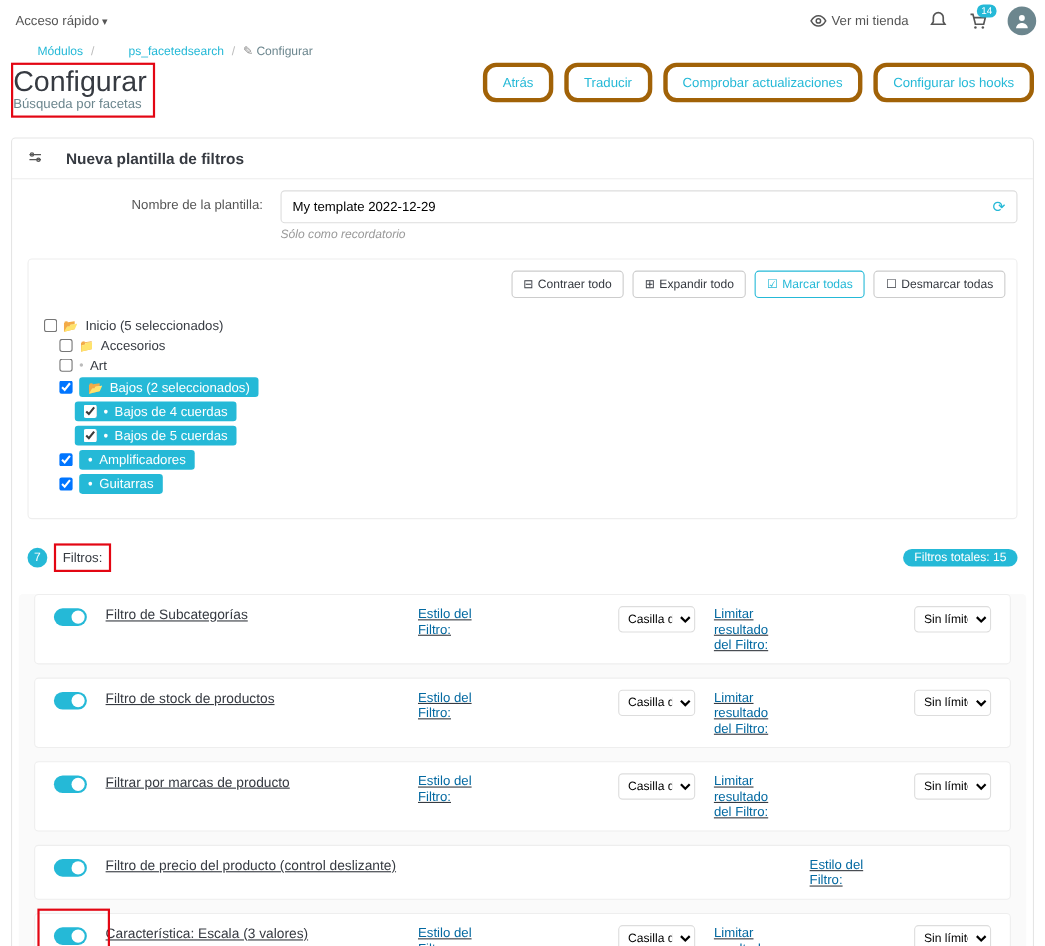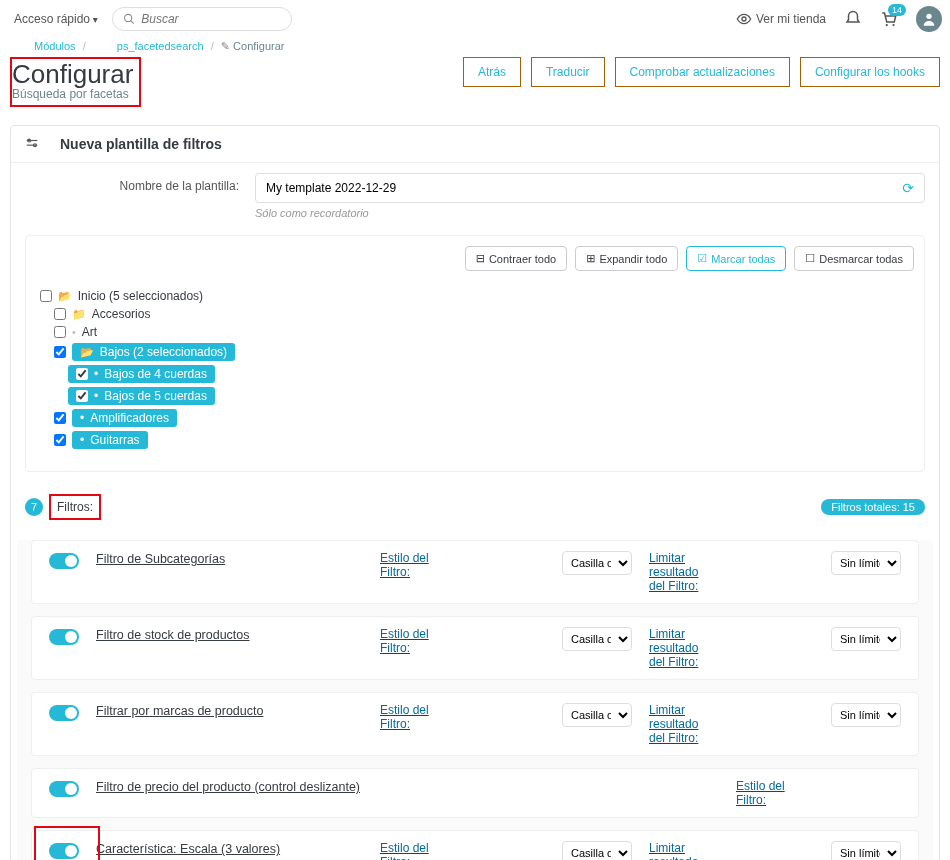--- a/index.html
+++ b/index.html
@@ -15,21 +15,21 @@
 .badge { position: absolute; top: -6px; right: -8px; background: #25b9d7; color: #fff; font-size: 9px; border-radius: 8px; padding: 1px 4px; }
 .avatar { width: 26px; height: 26px; border-radius: 50%; background: #6c868e; display: flex; align-items: center; justify-content: center; color: #fff; }
 .breadcrumb { padding: 2px 10px; font-size: 11px; color: #6c868e; }
 .breadcrumb a { color: #25b9d7; text-decoration: none; margin-left: 24px; }
 .breadcrumb .sep { margin: 0 4px; color: #bbb; }
 .page-head { display: flex; align-items: flex-start; padding: 2px 10px 14px; }
 .page-title-wrap { border: 2px solid #e30613; padding: 2px 6px 4px 0; }
 .page-title { font-size: 26px; font-weight: 400; color: #363a41; line-height: 1; }
 .page-subtitle { font-size: 12px; color: #6c868e; }
 .head-buttons { margin-left: auto; display: flex; gap: 10px; }
-.btn-outline { border: 1px solid #a16207; background: #fff; color: #25b9d7; border-radius: 0; padding: 7px 14px; font-size: 12px; cursor: pointer; }
+.btn-outline { border: 4px solid #a16207; background: #fff; color: #25b9d7; border-radius: 12px; padding: 7px 14px; font-size: 12px; cursor: pointer; }
 .panel { border: 1px solid #e5e5e5; border-radius: 4px; margin: 4px 10px 16px; }
 .panel-head { padding: 10px 14px; font-size: 14px; font-weight: 600; border-bottom: 1px solid #eee; display: flex; align-items: center; gap: 21px; }
 .form-row { display: flex; padding: 10px 14px; }
 .form-label { width: 230px; text-align: right; padding-right: 16px; font-size: 12px; color: #555; padding-top: 6px; }
 .form-field { flex: 1; }
 .input-group { display: flex; align-items: center; border: 1px solid #ddd; border-radius: 4px; padding: 6px 10px; }
 .input-group input { border: none; outline: none; flex: 1; font-size: 12px; }
 .lang-icon { color: #25b9d7; font-size: 14px; }
 .help-text { font-size: 11px; font-style: italic; color: #999; margin-top: 4px; }
 .cat-label-box { display: inline-block; border: 2px solid #e30613; padding: 10px 6px; font-size: 12px; color: #555; margin-left: 42px; }
@@ -65,27 +65,20 @@
 .static-text { font-size: 12px; color: #363a41; padding-top: 2px; }
 .red-box-toggles { position: relative; }
 .red-box-toggles::before { content: ""; position: absolute; left: 3px; top: -4px; width: 62px; height: 166px; border: 2px solid #e30613; pointer-events: none; z-index: 5; }
 svg { display: block; }
 </style>
 </head>
 <body>
 
 <div class="topbar">
   <div class="quick-access">Acceso rápido</div>
-  <div class="search-wrap">
-    <svg width="14" height="14" viewBox="0 0 24 24">
-        <circle cx="10" cy="10" r="7" fill="none" stroke="#888" stroke-width="2"></circle>
-        <line x1="15" y1="15" x2="21" y2="21" stroke="#888" stroke-width="2"></line>
-      </svg>
-    <input type="text" placeholder="Buscar" style="">
-  </div>
   <div class="top-right">
     <div class="top-link">
       <svg width="16" height="16" viewBox="0 0 24 24">
           <path d="M12 5C6 5 2 12 2 12s4 7 10 7 10-7 10-7-4-7-10-7z" fill="none" stroke="#555" stroke-width="2"></path>
           <circle cx="12" cy="12" r="3" fill="none" stroke="#555" stroke-width="2"></circle>
         </svg>
       <span>Ver mi tienda</span>
     </div>
     <div class="icon-bell">
       <svg width="18" height="18" viewBox="0 0 24 24">

